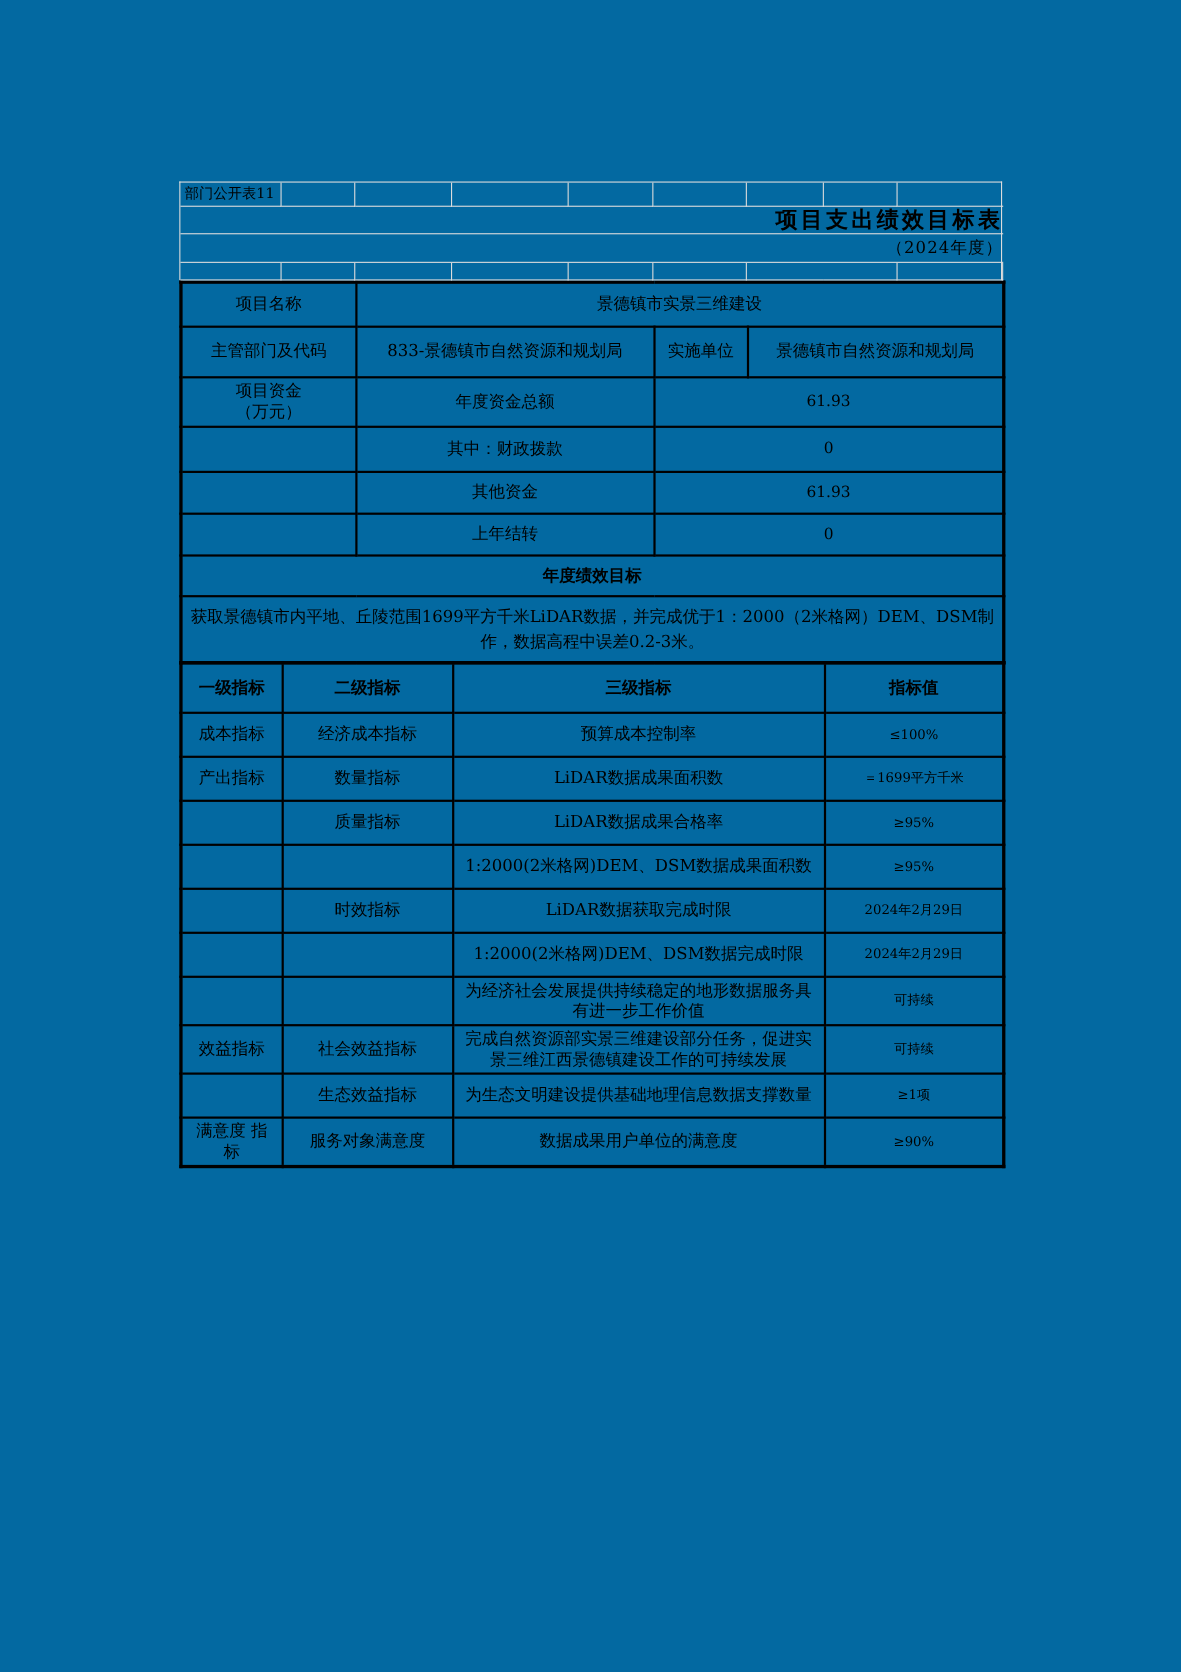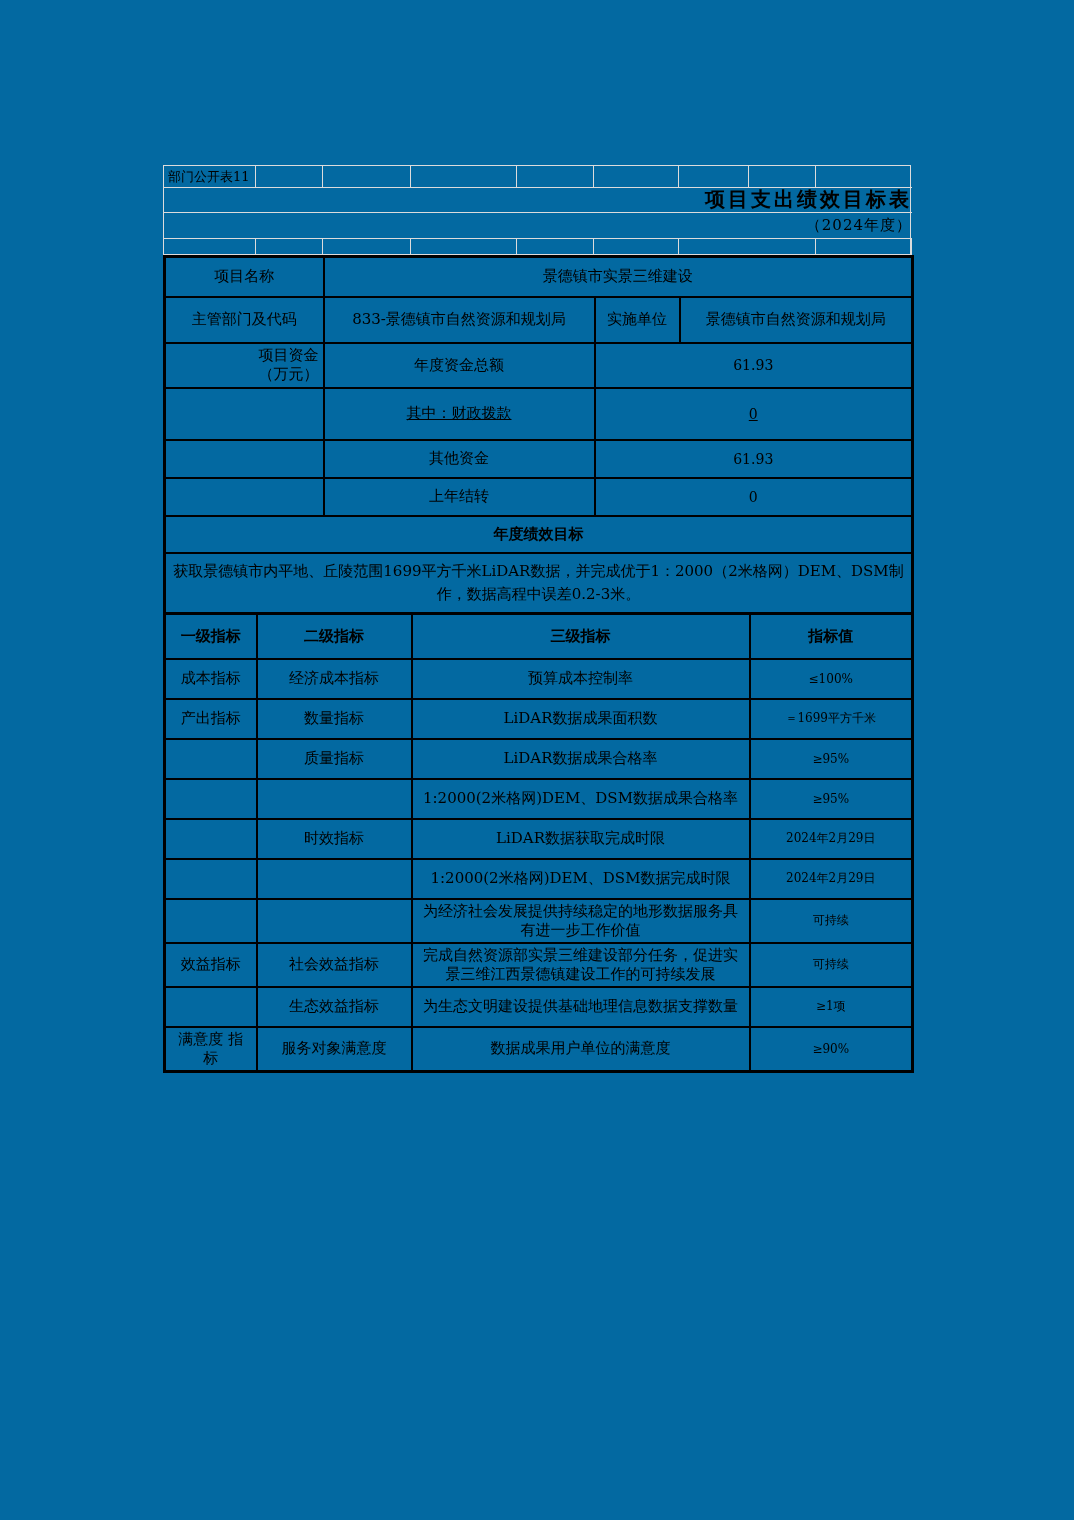--- a/index.html
+++ b/index.html
@@ -18,28 +18,28 @@
   .subtitle-row{height:25px;font-size:15px;line-height:24px;letter-spacing:1px;}
   .blank-row{height:15px;}
 
   table{border-collapse:collapse;table-layout:fixed;width:748px;border:3px solid #000;}
   td,th{border:2px solid #000;text-align:center;vertical-align:middle;
         font-size:15px;font-weight:normal;padding:2px 4px;overflow:hidden;}
   .tb{margin-top:-3px;}
   .bold{font-weight:bold;}
   .num{font-size:14px;}
   .val{font-size:12px;}
-  .prewrap{white-space:pre-line;text-align:right;}
+  .prewrap{white-space:pre-line;}
   .goal{font-size:15px;line-height:1.5;padding:4px 2px;}
   .l1cell{padding:2px 10px;}
 
   .ta tr:nth-child(1){height:40px;}
   .ta tr:nth-child(2){height:46px;}
   .ta tr:nth-child(3){height:45px;}
-  .ta tr:nth-child(4){height:52px;text-decoration:underline;}
+  .ta tr:nth-child(4){height:41px;}
   .ta tr:nth-child(5){height:38px;}
   .ta tr:nth-child(6){height:38px;}
   .ta tr:nth-child(7){height:37px;}
   .ta tr:nth-child(8){height:61px;}
   .tb tr{height:40px;}
   .tb tr:first-child{height:45px;}
 </style>
 </head>
 <body>
 
@@ -145,21 +145,21 @@
       </tr>
       <tr>
         <td class="l1cell"></td>
         <td>质量指标</td>
         <td>LiDAR数据成果合格率</td>
         <td class="val">≥95%</td>
       </tr>
       <tr>
         <td class="l1cell"></td>
         <td></td>
-        <td>1:2000(2米格网)DEM、DSM数据成果合格率</td>
+        <td>1:2000(2米格网)DEM、DSM数据成果面积数</td>
         <td class="val">≥95%</td>
       </tr>
       <tr>
         <td class="l1cell"></td>
         <td>时效指标</td>
         <td>LiDAR数据获取完成时限</td>
         <td class="val">2024年2月29日</td>
       </tr>
       <tr>
         <td class="l1cell"></td>

